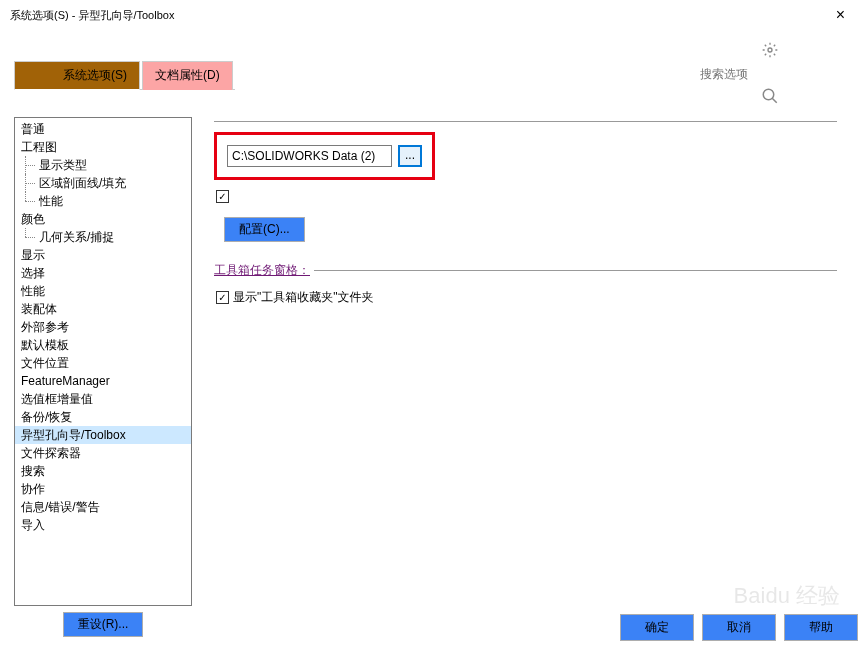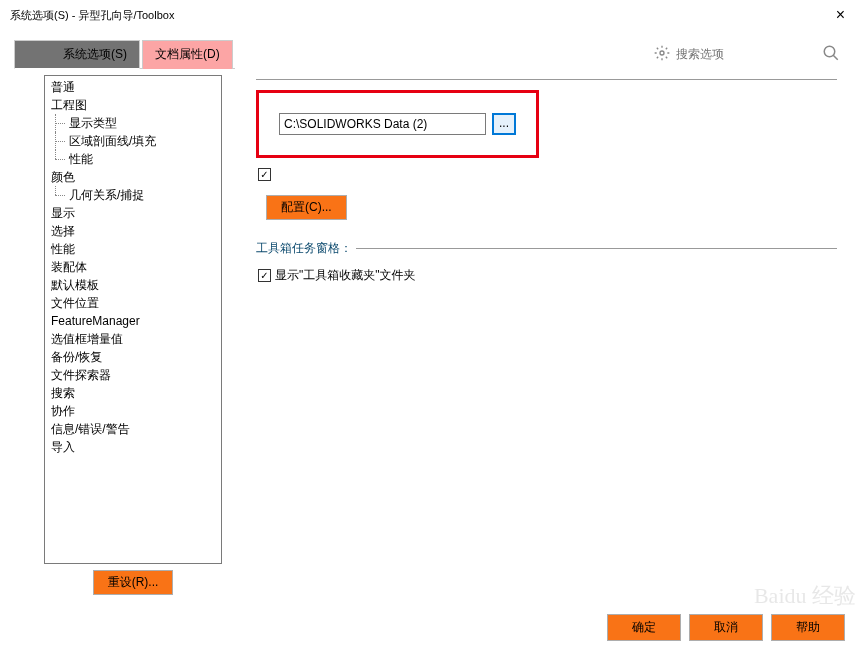--- a/index.html
+++ b/index.html
@@ -5,60 +5,60 @@
     * { box-sizing: border-box; margin: 0; padding: 0; font-family: "Microsoft YaHei", "SimSun", Arial, sans-serif; font-size: 12px; }
     body { background: #fff; width: 859px; height: 651px; position: relative; overflow: hidden; }
     
     .titlebar { display: flex; justify-content: space-between; align-items: center; padding: 6px 10px; border-bottom: 1px solid transparent; }
     .titlebar-title { color: #000; font-size: 11px; }
     .close-btn { font-size: 16px; cursor: pointer; padding: 0 4px; font-family: Arial; }
     
     .top-section { display: flex; justify-content: space-between; align-items: center; padding: 8px 14px 0 14px; }
     .tabs { display: flex; border-bottom: 1px solid #ccc; flex: 0 0 auto; }
     .tab { padding: 5px 12px; border: 1px solid #ccc; border-bottom: none; background: #fca5a5; margin-right: 2px; cursor: pointer; position: relative; top: 1px; }
-    .tab.active { background: #737373; border-bottom: 1px solid #fff; padding-left: 48px; }
+    .tab.active { background: #a16207; border-bottom: 1px solid #fff; padding-left: 48px; }
     
-    .search-wrap { display: flex; align-items: center; gap: 6px; border: 1px solid transparent; padding: 2px 4px; color: #888; }
+    .search-wrap { display: flex; align-items: center; gap: 6px; border: 1px solid transparent; padding: 2px 4px; color: #888; flex-direction: column; }
     .gear-icon svg { width: 16px; height: 16px; }
     .search-input { border: none; outline: none; color: #888; width: 140px; }
     .mag-icon svg { width: 18px; height: 18px; }
     
-    .main-area { display: flex; padding: 6px 14px 8px 14px; height: 540px; gap: 26px; margin-left: 30px; }
+    .main-area { display: flex; padding: 6px 14px 8px 14px; height: 540px; gap: 14px; }
     
     .left-panel { width: 178px; display: flex; flex-direction: column; }
     .tree-container { flex: 1; border: 1px solid #7a7a7a; overflow-y: auto; overflow-x: hidden; background: #fff; padding: 2px 0; }
     .tree-item { padding: 1px 6px; cursor: pointer; white-space: nowrap; color: #000; line-height: 16px; }
     .tree-item.selected { background: #cce8ff; }
     .tree-child { padding-left: 24px; position: relative; }
     .tree-child::before { content: ''; position: absolute; left: 10px; top: 0; bottom: 50%; border-left: 1px dotted #888; }
     .tree-child::after { content: ''; position: absolute; left: 10px; top: 50%; width: 10px; border-top: 1px dotted #888; }
     .tree-child.has-next::before { bottom: 0; }
     .reset-wrap { text-align: center; padding: 6px 0; }
-    .btn { background: #f97316; border: 1px solid #adadad; padding: 3px 14px; cursor: pointer; font-size: 12px; }
+    .btn { background: #3b82f6; border: 1px solid #adadad; padding: 3px 14px; cursor: pointer; font-size: 12px; }
     
     .right-panel { flex: 1; padding: 4px 8px; }
     .group-label { color: #000; margin-bottom: 6px; }
     .group-line { border-top: 1px solid #999; margin-bottom: 10px; }
     
-    .folder-row { display: flex; gap: 6px; align-items: flex-end; border: 3px solid #e60012; padding: 20px; width: 283px; }
+    .folder-row { display: flex; gap: 6px; align-items: flex-end; border: 3px solid #e60012; padding: 10px; width: 221px; }
     .folder-input { flex: 1; border: 1px solid #7a7a7a; padding: 2px 4px; height: 22px; color: #000; }
     .browse-btn { border: 2px solid #0078d7; background: #e5f1fb; width: 24px; height: 22px; cursor: pointer; text-align: center; line-height: 16px; }
     
     .checkbox-row { display: flex; align-items: center; gap: 4px; margin: 10px 0 14px 2px; }
     .checkbox { width: 13px; height: 13px; border: 1px solid #333; display: inline-flex; align-items: center; justify-content: center; font-size: 10px; line-height: 1; }
     
     .config-btn-wrap { margin: 0 0 14px 10px; }
     
     fieldset { border: 1px solid #999; border-left: none; border-right: none; border-bottom: none; padding: 8px 0 0 0; margin-top: 20px; }
-    legend { padding: 0 4px 0 0; color: #0c4a6e; }
+    legend { padding: 0 4px 0 0; color: #701a75; text-decoration: underline; }
     
-    .footer { position: absolute; bottom: 10px; right: 14px; display: flex; gap: 8px; }
+    .footer { position: absolute; bottom: 10px; right: 1px; display: flex; gap: 8px; }
     .footer .btn { padding: 4px 24px; }
     
-    .watermark { position: absolute; right: 3px; bottom: 40px; opacity: 0.15; pointer-events: none; font-size: 22px; color: #666; font-family: Liberation Serif, serif; }
+    .watermark { position: absolute; right: 19px; bottom: 40px; opacity: 0.15; pointer-events: none; font-size: 22px; color: #666; }
   </style>
 </head>
 <body>
 
 <div class="titlebar">
   <span class="titlebar-title">系统选项(S) - 异型孔向导/Toolbox</span>
   <span class="close-btn">×</span>
 </div>
 
 <div class="top-section">
@@ -90,25 +90,27 @@
         <div class="tree-item">工程图</div>
         <div class="tree-item tree-child has-next">显示类型</div>
         <div class="tree-item tree-child has-next">区域剖面线/填充</div>
         <div class="tree-item tree-child">性能</div>
         <div class="tree-item">颜色</div>
         <div class="tree-item tree-child">几何关系/捕捉</div>
         <div class="tree-item">显示</div>
         <div class="tree-item">选择</div>
         <div class="tree-item">性能</div>
         <div class="tree-item">装配体</div>
+        <div class="tree-item">外部参考</div>
         <div class="tree-item">默认模板</div>
         <div class="tree-item">文件位置</div>
         <div class="tree-item">FeatureManager</div>
         <div class="tree-item">选值框增量值</div>
         <div class="tree-item">备份/恢复</div>
+        <div class="tree-item selected">异型孔向导/Toolbox</div>
         <div class="tree-item">文件探索器</div>
         <div class="tree-item">搜索</div>
         <div class="tree-item">协作</div>
         <div class="tree-item">信息/错误/警告</div>
         <div class="tree-item">导入</div>
       </div>
     <div class="reset-wrap">
       <button class="btn">重设(R)...</button>
     </div>
   </div>

